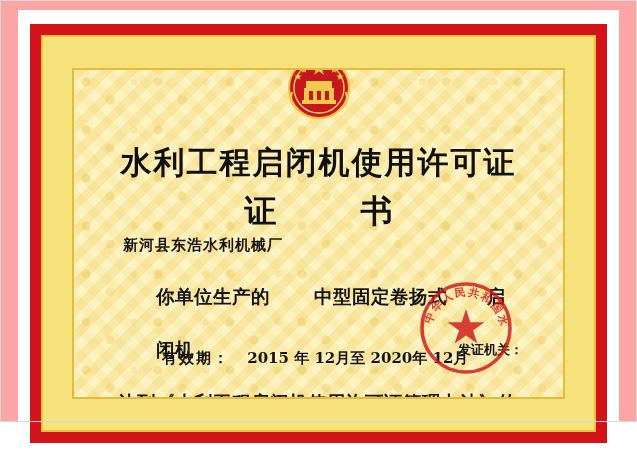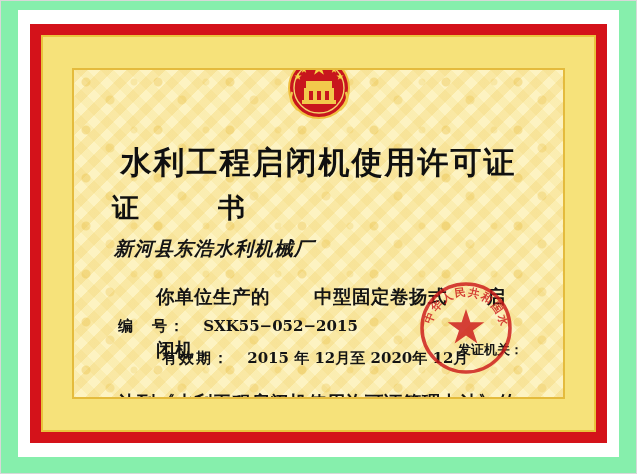--- a/index.html
+++ b/index.html
@@ -11,22 +11,22 @@
     width: 637px;
     height: 474px;
     font-family: "Liberation Serif", serif;
     overflow: hidden;
   }
 
   
   #page {
     position: relative;
     width: 637px;
-    height: 474px;
-    background: #86efac;
+    height: 422px;
+    background: #fca5a5;
   }
 
   
   #page::after {
     content: "";
     position: absolute;
     inset: 0;
     border: 1px solid #d8d8d8;
     pointer-events: none;
   }
@@ -104,39 +104,38 @@
     font-weight: bold;
     letter-spacing: 2px;
     color: #101010;
     font-family: "DejaVu Serif", "Liberation Serif", serif;
   }
   .subtitle {
     position: absolute;
     left: 0;
     right: 0;
     top: 120px;
-    font-size: 27px;
+    text-align: center;
+    font-size: 32px;
     font-weight: bold;
     letter-spacing: 26px;
     text-indent: 26px;
     color: #101010;
     font-family: "DejaVu Serif", "Liberation Serif", serif;
-    padding-left: 12px;
   }
 
   .company {
     position: absolute;
-    left: 40px;
+    left: 49px;
     top: 166px;
-    font-size: 19px;
+    font-size: 15px;
     font-weight: bold;
     color: #151515;
     letter-spacing: 1px;
     font-family: "DejaVu Serif", "Liberation Serif", serif;
-    font-style: italic;
   }
 
   .body-text {
     position: absolute;
     left: 44px;
     right: 40px;
     top: 200px;
     font-size: 18.5px;
     font-weight: bold;
     line-height: 53px;
@@ -246,24 +245,20 @@
             <span class="gap-m"></span>
             <span>中型固定卷扬式</span>
             <span class="gap-s"></span>
             <span>启闭机，</span>
           </div>
           <div>达到《水利工程启闭机使用许可证管理办法》的要</div>
 
         </div>
 
         <div class="footer">
-          <div class="f-row" id="row-number">
-            <span class="lbl">编　号：</span>
-            <span class="val">SXK55−052−2015</span>
-          </div>
           <div class="f-row" id="row-valid">
             <span class="lbl">有效期：</span>
             <span class="val">2015 年 12月至 2020年 12月</span>
           </div>
 
           <div class="f-right" id="row-issuer">发证机关：</div>
 
           <div class="stamp">
             <svg width="98" height="98" viewBox="0 0 98 98" aria-hidden="true">
               <circle cx="49" cy="49" r="44" fill="none" stroke="#cc1a1a" stroke-width="3.5"></circle>

